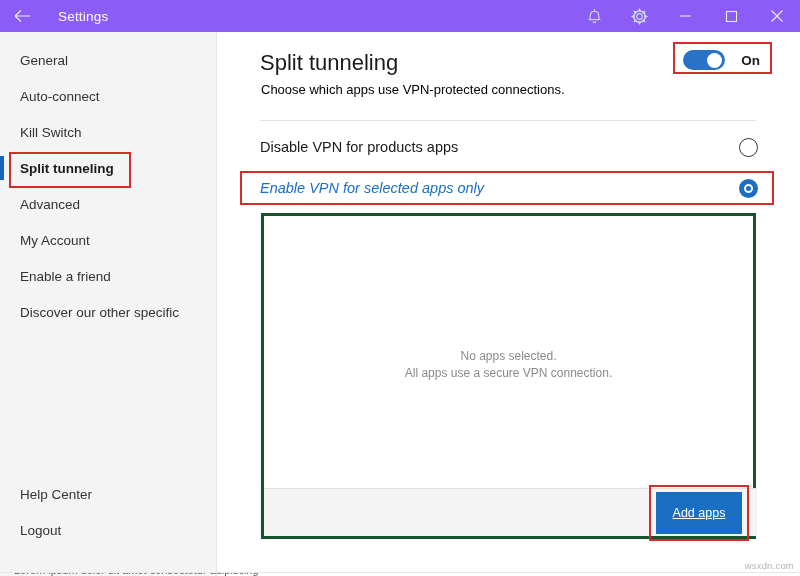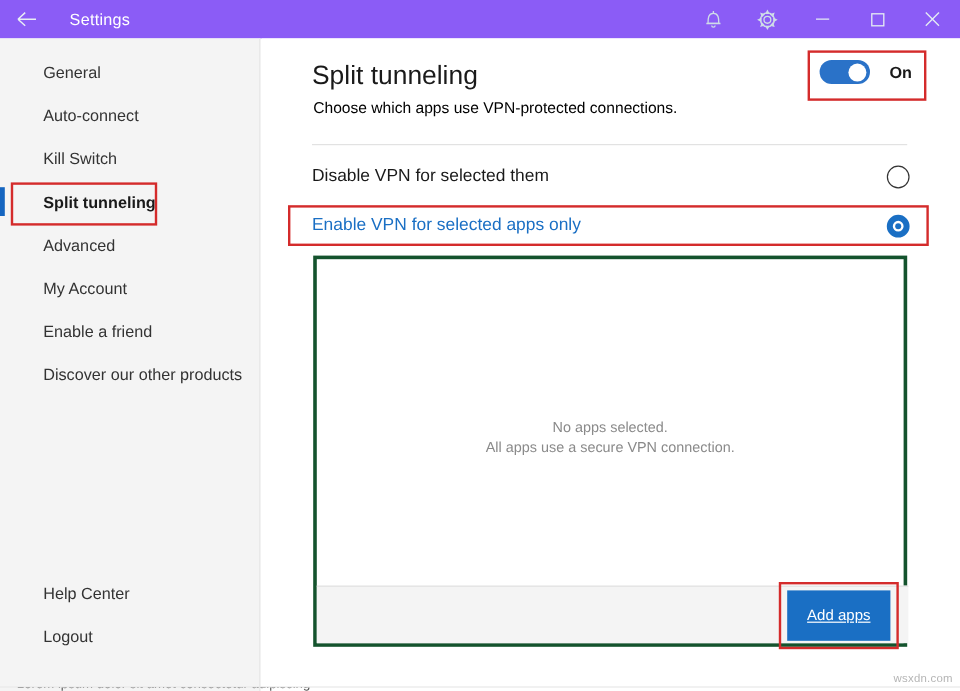--- a/index.html
+++ b/index.html
@@ -62,21 +62,21 @@
     border-right: 1px solid #e6e6e6;
   }
   .nav-top { position: absolute; left: 0; top: 10px; width: 217px; }
   .nav-bottom { position: absolute; left: 0; bottom: 28px; width: 217px; }
 
   .nav-item {
     position: relative;
     height: 36px;
     display: flex;
     align-items: center;
-    padding-left: 36px;
+    padding-left: 20px;
     font-size: 13.5px;
     color: #333333;
     cursor: pointer;
   }
   .nav-item.active { color: #1a1a1a; font-weight: bold; }
   .nav-item.active::before {
     content: "";
     position: absolute;
     left: 0; top: 6px;
     width: 4px; height: 24px;
@@ -113,21 +113,21 @@
     color: #000000;
   }
 
   
   .toggle-wrap {
     position: absolute;
     right: 28px; top: 10px;
     display: flex;
     align-items: center;
     gap: 16px;
-    padding: 6px 10px 12px 8px;
+    padding: 6px 10px 2px 8px;
     border: 2px solid #d42b2b;
     cursor: pointer;
   }
   .toggle {
     position: relative;
     width: 42px; height: 20px;
     border-radius: 10px;
     background: #2a72c8;
   }
   .toggle .knob {
@@ -364,21 +364,21 @@
       <div class="nav-item">
         <span>Advanced</span>
       </div>
       <div class="nav-item">
         <span>My Account</span>
       </div>
       <div class="nav-item">
         <span>Enable a friend</span>
       </div>
       <div class="nav-item">
-        <span>Discover our other products</span>
+        <span>Discover our other specific</span>
       </div>
     </div>
 
     <div class="nav-bottom">
       <div class="nav-item">
         <span>Help Center</span>
       </div>
       <div class="nav-item">
         <span>Logout</span>
       </div>
@@ -393,26 +393,26 @@
     <div class="toggle-wrap">
       <span class="toggle">
         <span class="knob"></span>
       </span>
       <span class="toggle-label">On</span>
     </div>
 
     <div class="divider"></div>
 
     <div class="radio-row" style="top:98px;">
-      <span class="rlabel">Disable VPN for selected them</span>
+      <span class="rlabel">Disable VPN for products apps</span>
       <span class="rspacer"></span>
       <span class="radio"></span>
     </div>
 
-    <div class="radio-row selected" style="top:139px;">
+    <div class="radio-row selected" style="top:139px;font-style:italic;">
       <span class="rlabel">Enable VPN for selected apps only</span>
       <span class="rspacer"></span>
       <span class="radio on"></span>
     </div>
     <div class="row-box" style="left:22px; top:139px; width:534px; height:34px;"></div>
 
     <div class="applist">
       <div class="applist-empty">
         <span>No apps selected.</span>
         <span>All apps use a secure VPN connection.</span>

